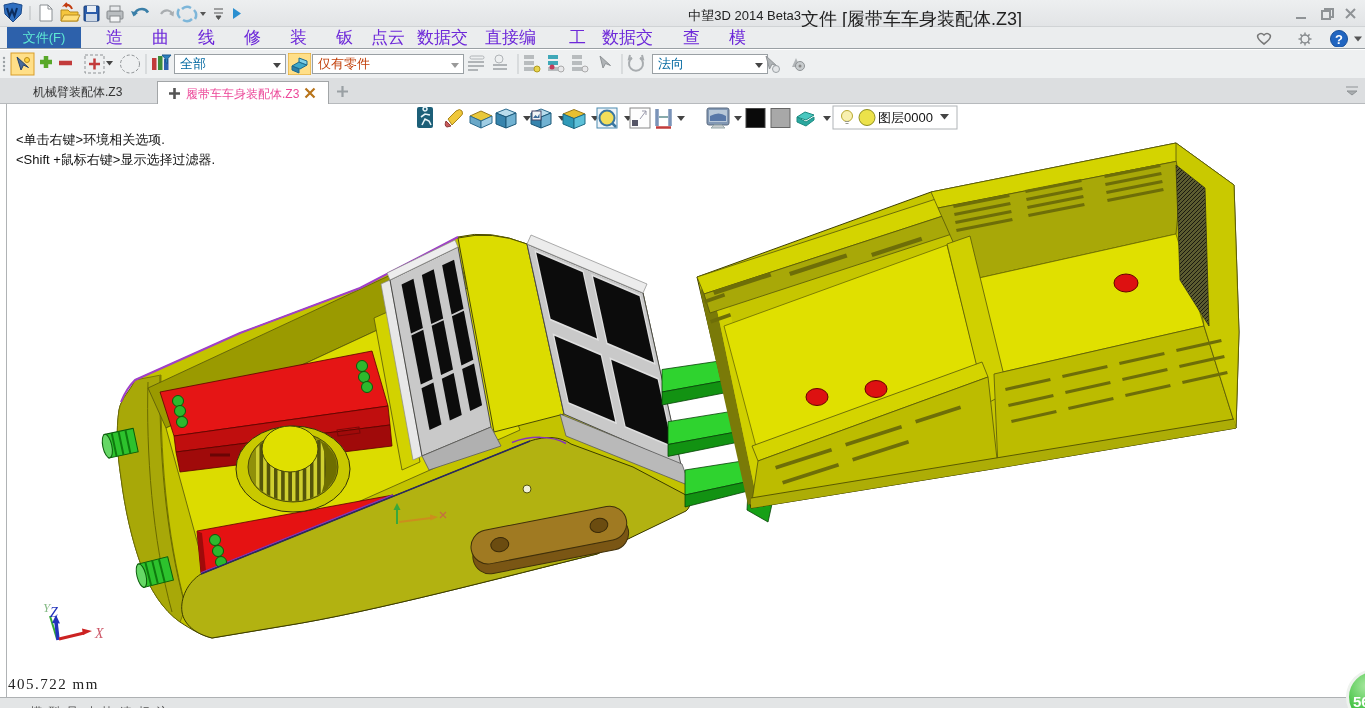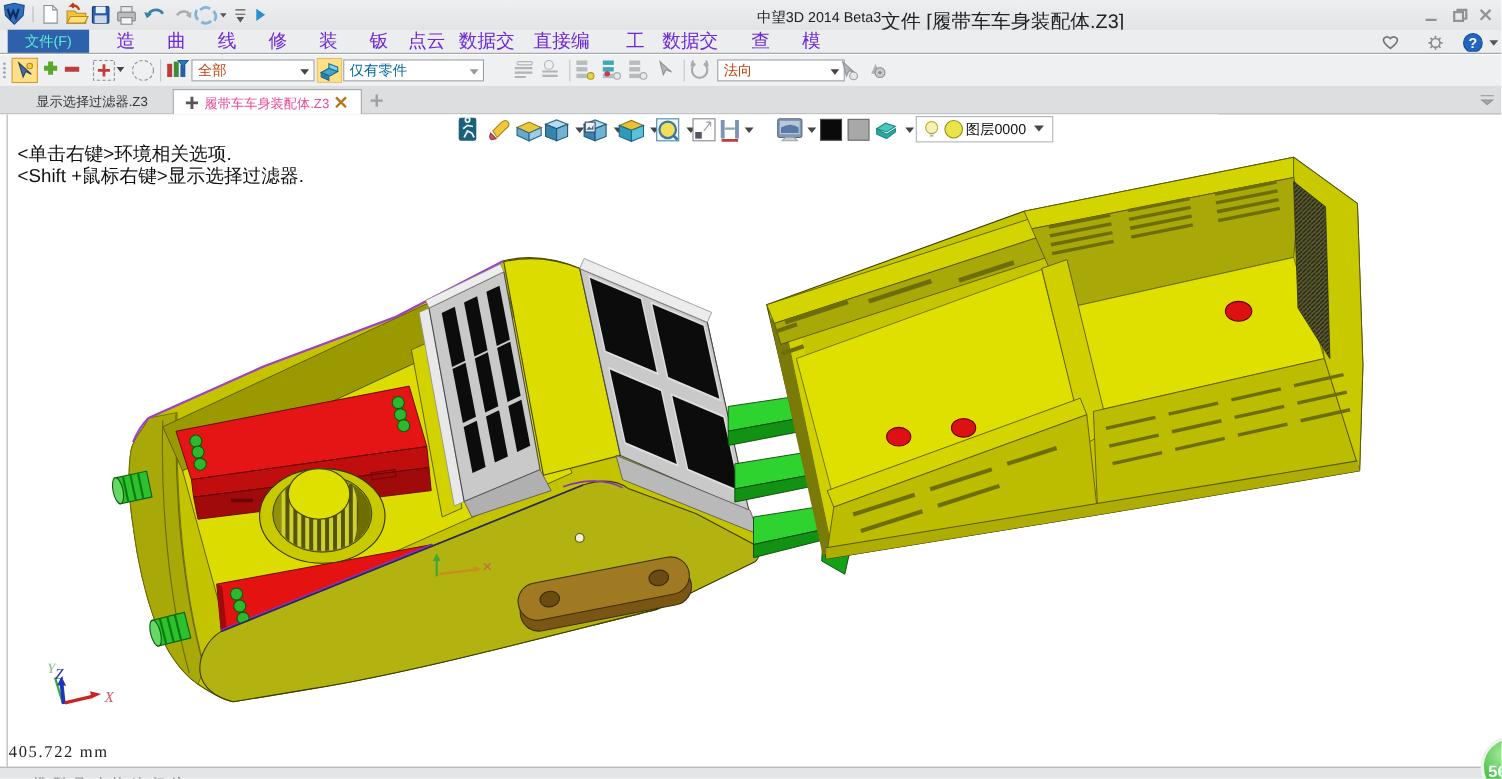--- a/index.html
+++ b/index.html
@@ -9,24 +9,24 @@
 #toolbar{position:absolute;left:0;top:50px;width:1365px;height:28px;background:#eef0f1}
 #tabbar{position:absolute;left:0;top:78px;width:1365px;height:26px;background:#dcdee0;border-bottom:1px solid #b7babd}
 #canvas{position:absolute;left:0;top:104px;width:1108px;height:593px;background:#fff}
 #statusbar{position:absolute;left:0;top:697px;width:1365px;height:11px;background:#e3e5e6;border-top:1px solid #aeb1b3;overflow:hidden}
 .abs{position:absolute}
 .tt{font-size:12px;color:#333}
 #mtitle{position:absolute;left:551px;top:7px;width:250px;text-align:right;font-size:13px;color:#222}
 #ftitle{position:absolute;left:801px;top:7px;font-size:18px;color:#222}
 .mi{position:absolute;top:0;height:22px;line-height:21px;font-size:17px;color:#6d28d9;text-align:right}
 #filetab{position:absolute;left:7px;top:0;width:74px;height:21px;background:#2d61ab;color:#5eead4;text-align:center;line-height:21px;font-size:13px}
-.combo{position:absolute;background:#fff;border:1px solid #9aa0a4;height:20px;top:4px;font-size:13px;color:#c2410c;line-height:18px;padding-left:5px}
+.combo{position:absolute;background:#fff;border:1px solid #9aa0a4;height:20px;top:4px;font-size:13px;color:#0369a1;line-height:18px;padding-left:5px}
 .combo .da{position:absolute;right:4px;top:8px;width:0;height:0;border-left:4px solid transparent;border-right:4px solid transparent;border-top:5px solid #444}
 .tab2{position:absolute;left:157px;top:3px;width:172px;height:23px;background:#fff;border:1px solid #a2a5a7;border-bottom:none}
-#hint{position:absolute;left:16px;top:26px;font-size:17px;color:#111;line-height:20px}
+#hint{position:absolute;left:16px;top:26px;font-size:13px;color:#111;line-height:20px}
 #measure{position:absolute;left:8px;top:572px;font-family:Liberation Serif, serif;font-size:15px;letter-spacing:1.5px;color:#222}
 #badge{position:absolute;left:1346px;top:565px;width:56px;height:56px;border-radius:50%;border:3px solid #eef2ee;background:radial-gradient(circle at 35% 28%,#a8e8a0,#3fc13f 55%,#1f9a1f 85%);color:#fff;font-weight:bold;font-size:15px;z-index:9}
 #badge span{position:absolute;left:4px;top:21px;letter-spacing:0}
 #slip{position:absolute;left:30px;top:6px;color:#555;font-size:12px;letter-spacing:6px}
 </style></head>
 <body>
 <div id="titlebar">
  <svg class="abs" style="left:0;top:0" width="260" height="27">
 
   <path d="M4 5 L13 3 L22 5 L21 14 L13 22 L5 14 Z" fill="#2f6fc0" stroke="#1c4a8a"></path>
@@ -126,21 +126,21 @@
       <rect x="164" y="9" width="4.5" height="11" fill="#2d5fb0"></rect>
   <path d="M162 5 l9 0 l-3.5 4 v5 l-2 -2 v-3 z" fill="#2a7fc0" stroke="#1c5a8e"></path>
  </svg>
  <div class="combo" style="left:174px;width:112px">全部<div class="da"></div></div>
  <svg class="abs" style="left:288px;top:3px" width="23" height="22">
   <rect x="0" y="0" width="23" height="22" fill="#ffdf88" stroke="#d89d2b"></rect>
   <path d="M4 13 l7 -4 l8 3 l-7 4 z" fill="#3fa8c9" stroke="#1c6a8e"></path>
   <path d="M11 9 l0 -4 l8 3 l0 4 z" fill="#7fd0e8" stroke="#1c6a8e"></path>
   <path d="M4 13 l0 4 l7 3 l0 -4 z" fill="#2d7fa8" stroke="#1c6a8e"></path>
  </svg>
- <div class="combo" style="left:312px;width:128px;color:#0369a1">仅有零件<div class="da" style="border-top-color:#999"></div></div>
+ <div class="combo" style="left:312px;width:152px;color:#c2410c">仅有零件<div class="da" style="border-top-color:#999"></div></div>
  <svg class="abs" style="left:466px;top:0" width="354" height="28">
   <g stroke="#b0b4b7" fill="#c8ccce">
    <rect x="4" y="6" width="14" height="3" rx="1.5" fill="none"></rect>
    <path d="M2 12 h16 M2 16 h16 M2 20 h10" stroke-width="2"></path>
    <circle cx="33" cy="9" r="4" fill="none"></circle>
    <path d="M27 15 h14 M27 19 h14" stroke-width="2"></path>
   </g>
   <line x1="52" y1="4" x2="52" y2="24" stroke="#c3c7c9"></line>
   <g>
    <rect x="58" y="5" width="10" height="4" fill="#b8bcbe"></rect>
@@ -170,21 +170,21 @@
       <circle cx="14" cy="16" r="3.5" fill="#e4e6e8" stroke="#9aa0a4"></circle>
   <path d="M30 14 l4 -9 l4 9 z" fill="#b0b4b7"></path>
       <circle cx="38" cy="13" r="4.5" fill="#c8ccce" stroke="#8f9396"></circle>
       <circle cx="38" cy="13" r="1.5" fill="#888"></circle>
  </svg>
 </div>
 <div id="tabbar">
  <svg class="abs" style="left:1344px;top:7px" width="18" height="16">
   <path d="M2 2 h12 M3 6 l5 4 l5 -4 z" stroke="#8f9396" fill="#a8acaf"></path>
  </svg>
- <div class="abs tt" style="left:33px;top:6px;font-size:12px">显示选择过滤器.Z3</div>
+ <div class="abs tt" style="left:33px;top:6px;font-size:12px">机械臂装配体.Z3</div>
  <div class="tab2">
    <svg class="abs" style="left:10px;top:5px" width="13" height="13">
         <path d="M6.5 1 v11 M1 6.5 h11" stroke="#555" stroke-width="2.6"></path>
       </svg>
    <div class="abs" style="left:28px;top:4px;font-size:12px;color:#ec4899">履带车车身装配体.Z3</div>
    <svg class="abs" style="left:146px;top:5px" width="12" height="12">
         <path d="M1.5 1.5 l9 9 m0 -9 l-9 9" stroke="#b8741a" stroke-width="2.2"></path>
       </svg>
  </div>
  <svg class="abs" style="left:336px;top:7px" width="13" height="13">

